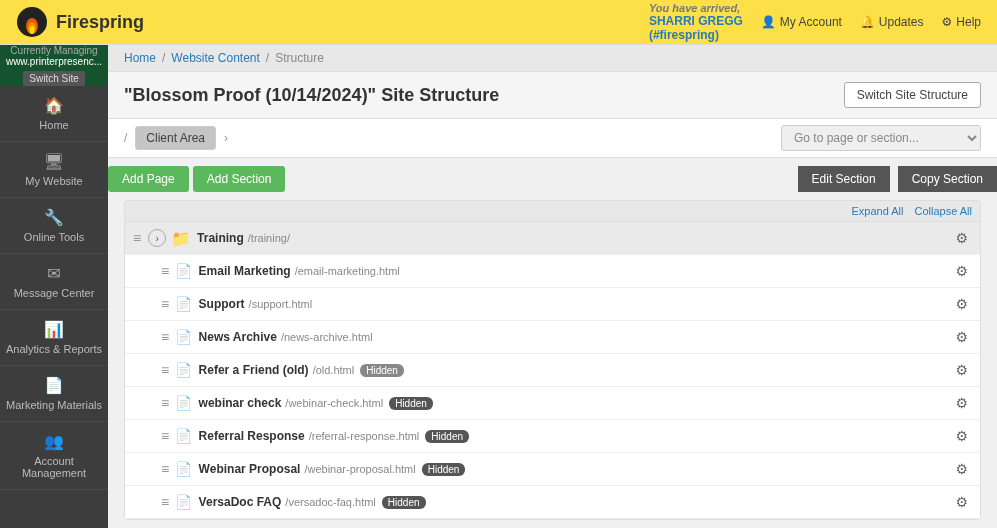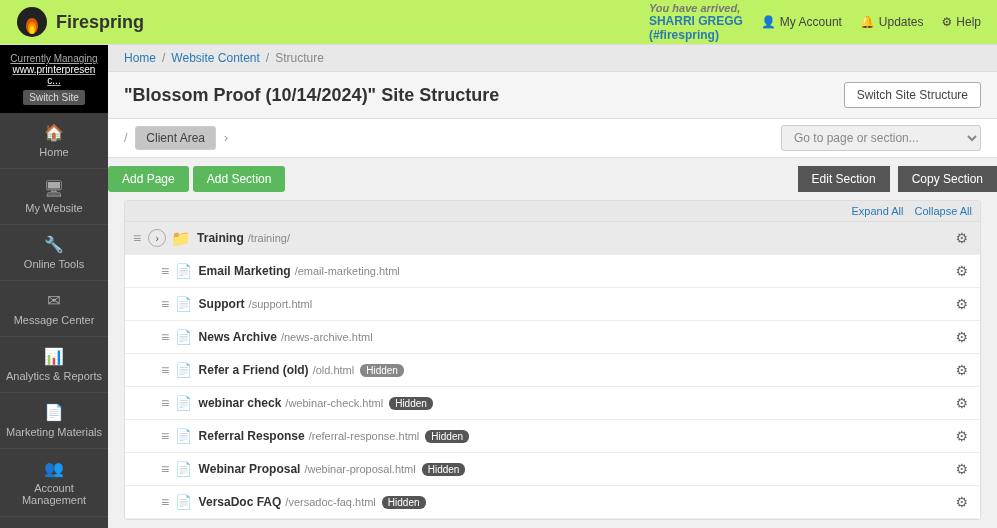--- a/index.html
+++ b/index.html
@@ -1,20 +1,20 @@
 <!DOCTYPE html>
 <html><head>
   <meta charset="utf-8">
   <style>
     * { box-sizing: border-box; margin: 0; padding: 0; }
     body { font-family: Arial, sans-serif; font-size: 13px; background: #f0f0f0; color: #333; }
 
     
     .top-header {
-      background: #bef264;
+      background: #fde047;
       border-bottom: 1px solid #ddd;
       height: 45px;
       display: flex;
       align-items: center;
       padding: 0 16px;
       justify-content: space-between;
     }
     .logo-area {
       display: flex;
       align-items: center;
@@ -62,26 +62,24 @@
     
     .sidebar {
       width: 108px;
       background: #3d3d3d;
       color: #ccc;
       flex-shrink: 0;
       display: flex;
       flex-direction: column;
     }
     .currently-managing {
-      background: #000000;
-      padding: 8px;
+      background: #14532d;
       font-size: 10px;
       color: #aaa;
       text-align: center;
-      text-decoration: underline;
     }
     .currently-managing .site-url {
       color: #fff;
       font-size: 10px;
       word-break: break-all;
     }
     .switch-site-btn {
       display: inline-block;
       margin-top: 4px;
       background: #555;

